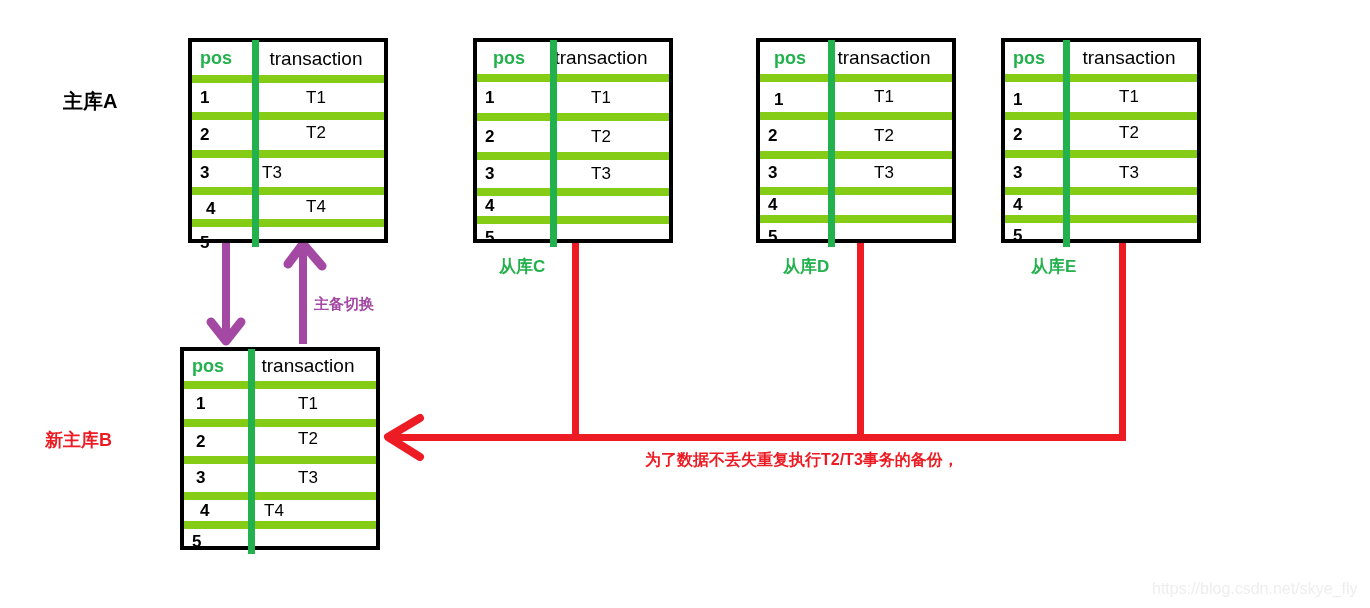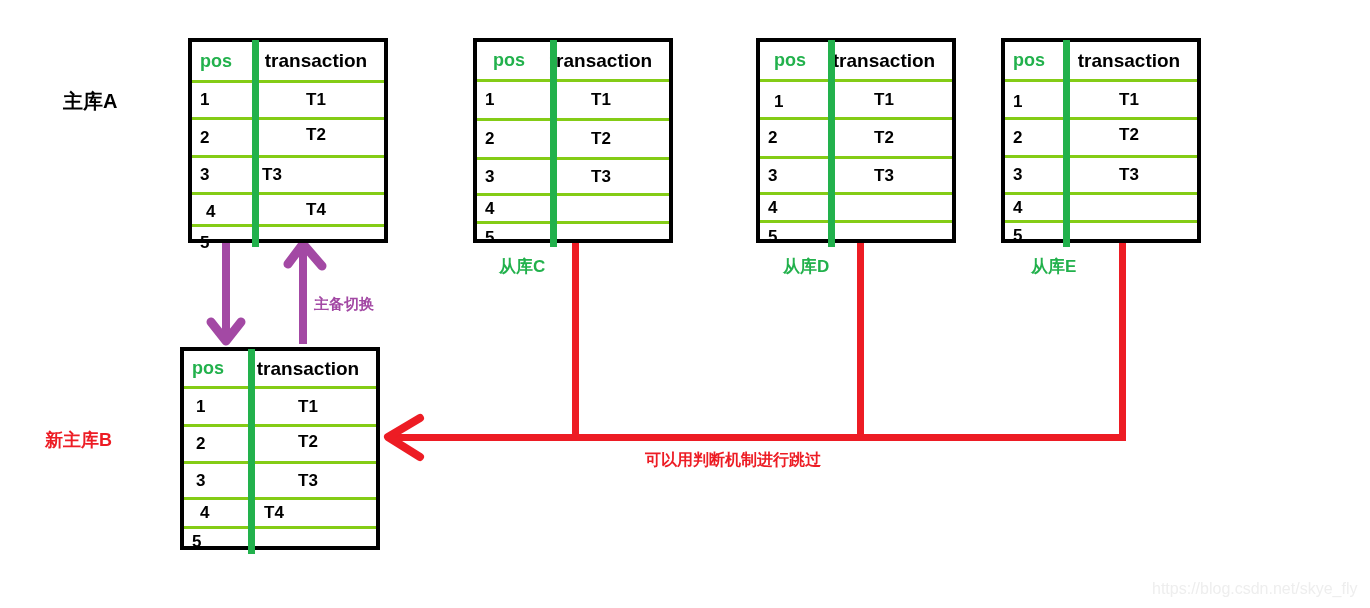--- a/index.html
+++ b/index.html
@@ -15,39 +15,39 @@
   
   .tbl{
     position:absolute;
     border:4px solid #000;
     background:#fff;
     box-sizing:border-box;
   }
   .row{
     position:relative;
     box-sizing:border-box;
-    border-bottom:3px solid #84cc16;
+    border-bottom:8px solid #84cc16;
     display:flex;
     align-items:center;
   }
   .row:last-child{border-bottom:none;}
   .c-pos{
     width:56px;
     flex:0 0 56px;
     box-sizing:border-box;
     padding-left:8px;
     font-weight:bold;
     font-size:17px;
     color:#000;
   }
   .c-tx{
     flex:1 1 auto;
     box-sizing:border-box;
     text-align:center;
-    font-weight:bold;
+    font-weight:normal;
     font-size:17px;
     color:#000;
   }
   .hdr .c-pos{color:#22b14c;font-size:18px;}
   .hdr .c-tx{color:#000;font-size:19px;}
   
   .greenbar{
     position:absolute;
     width:7px;
     background:#22b14c;
@@ -240,17 +240,17 @@
     <div class="row" style="height:25px;">
       <div class="c-pos">5</div>
       <div class="c-tx"></div>
     </div>
   </div>
   <div class="lbl lbl-red" style="left:45px;top:428px;">新主库B</div>
 
   <div class="lbl lbl-purple" style="left:314px;top:295px;text-align:center;">主备切换</div>
 
   <div class="note-red" style="left:645px;top:447px;">
-    <div>可以用判断机制进行跳过</div>
+    <div>为了数据不丢失重复执行T2/T3事务的备份，</div>
   </div>
 
   <div class="watermark" style="left:1152px;top:580px;">https://blog.csdn.net/skye_fly</div>
 </div>
 
 </body></html>

